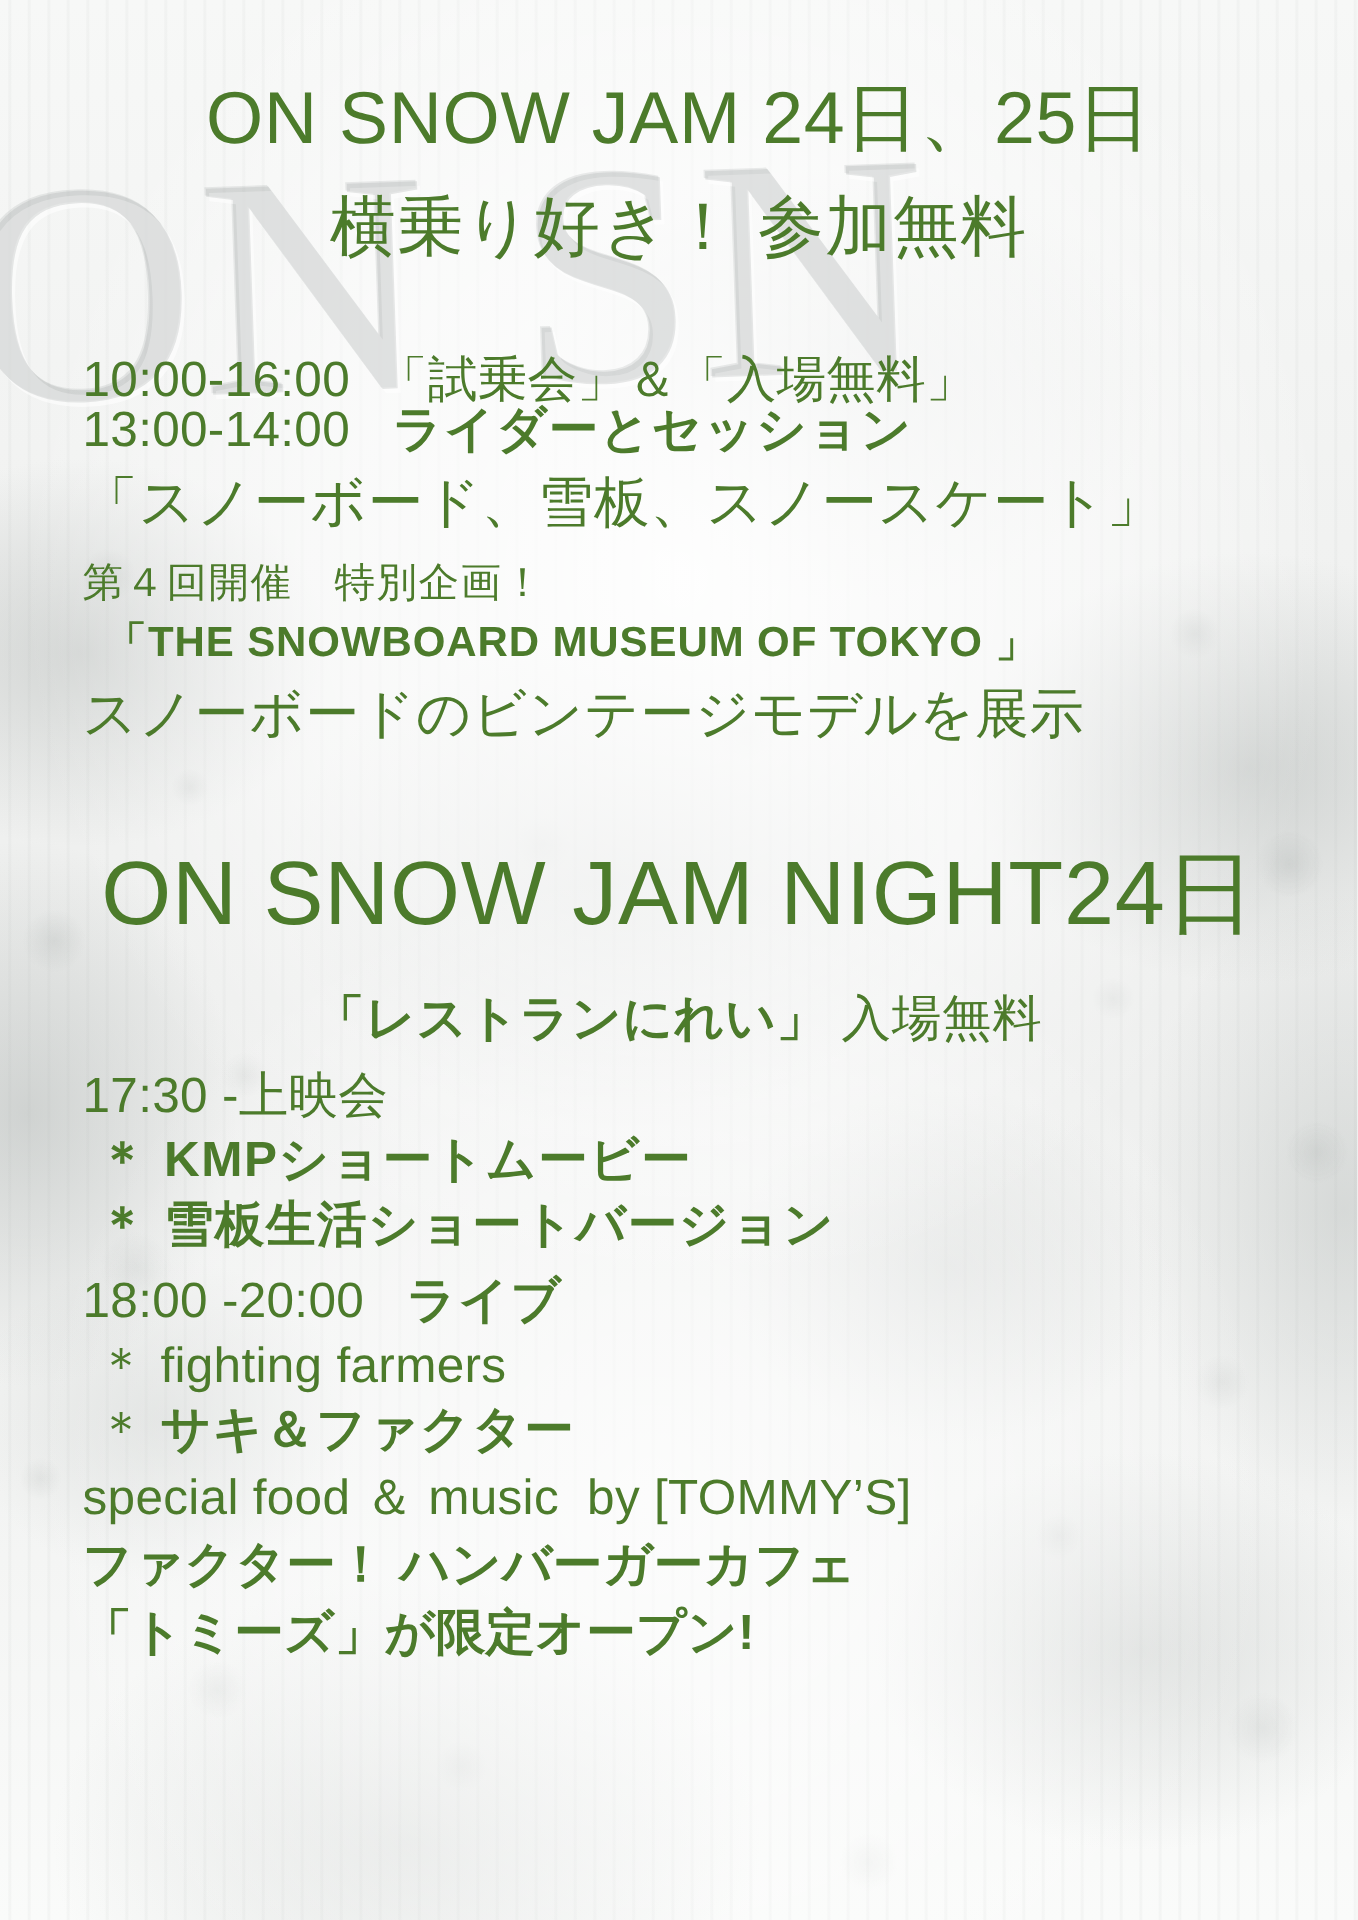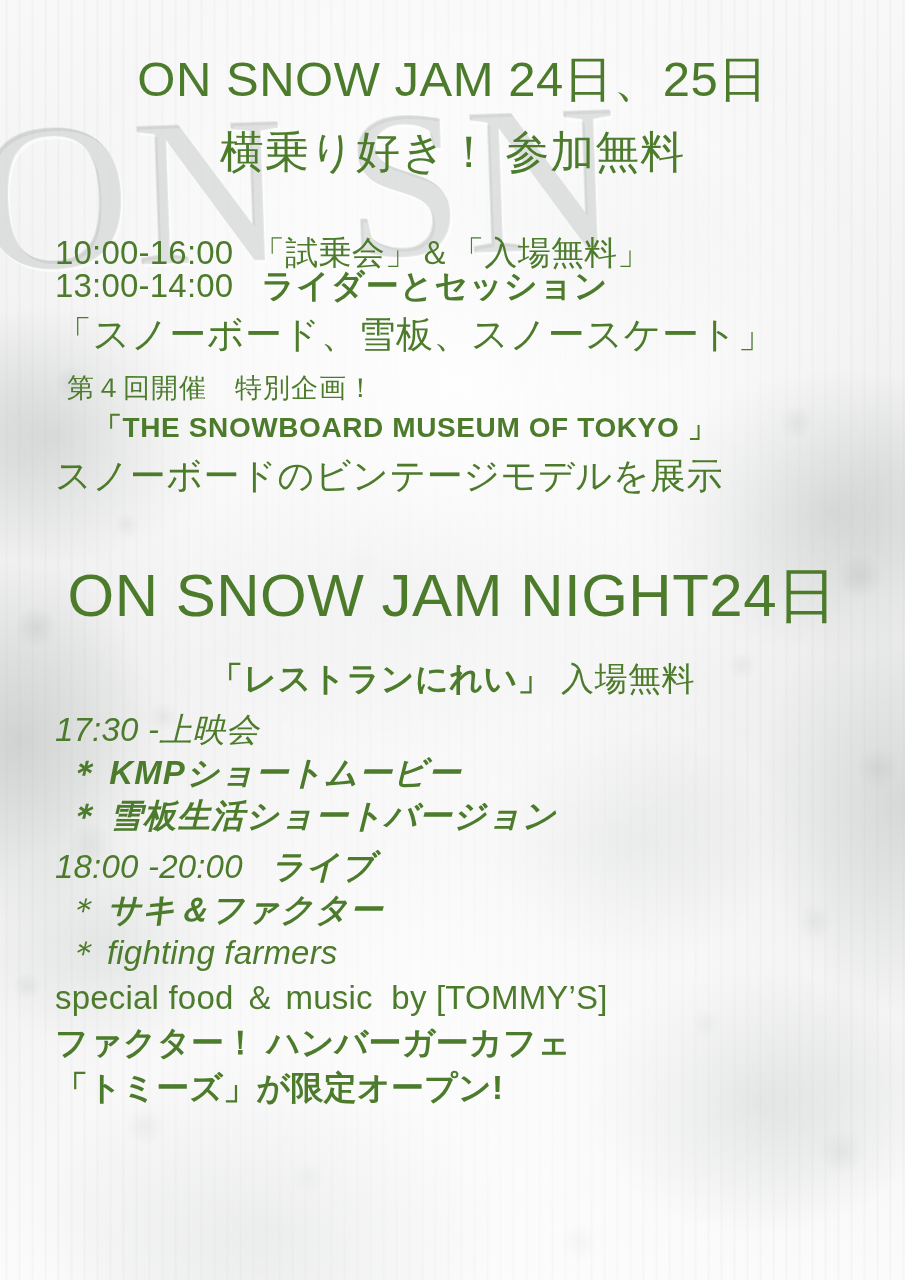--- a/index.html
+++ b/index.html
@@ -123,21 +123,21 @@
 
   .line {
     color: #4c7b2b;
     white-space: pre;
     margin: 0;
     line-height: 1.0;
   }
 
   .center { text-align: center; }
   .left   { text-align: left; padding-left: 55px; }
-  .indent-1 { text-align: left; padding-left: 94px; }
+  .indent-1 { text-align: left; padding-left: 70px; }
 
   
   .t-title {
     font-size: 49px;
     font-weight: 400;
     letter-spacing: .5px;
     padding-top: 55px;
   }
   .t-subtitle {
     font-size: 44px;
@@ -161,21 +161,20 @@
     letter-spacing: .5px;
     padding-top: 14px;
   }
 
   
   .t-4th {
     font-size: 27px;
     font-weight: 400;
     letter-spacing: 1px;
     padding-top: 22px;
-    margin-left: 12px;
   }
   .t-museum {
     font-size: 28px;
     font-weight: 700;
     letter-spacing: .6px;
     padding-top: 12px;
   }
   .t-vintage {
     font-size: 36px;
     font-weight: 400;
@@ -197,21 +196,20 @@
     padding-top: 36px;
   }
   .t-venue .bold { font-weight: 700; margin-top: 32px; }
 
   
   .t-prog {
     font-size: 33px;
     font-weight: 400;
     letter-spacing: .2px;
     padding-top: 18px;
-    font-style: italic;
   }
   .t-prog.tight { padding-top: 10px; }
   .t-prog .bold { font-weight: 700; letter-spacing: 1px; margin-top: 41px; }
 
   
   .t-food {
     font-size: 33px;
     font-weight: 400;
     letter-spacing: .2px;
     padding-top: 12px;
@@ -252,23 +250,23 @@
     <p class="line center t-venue"><span class="bold">「レストランにれい」</span><span> 入場無料</span></p>
 
     <p class="line left t-prog">17:30 -上映会</p>
 
     <p class="line left t-prog tight"><span class="bold"> ＊ KMPショートムービー</span></p>
 
     <p class="line left t-prog tight"><span class="bold"> ＊ 雪板生活ショートバージョン</span></p>
 
     <p class="line left t-prog"><span>18:00 -20:00</span><span>   </span><span class="bold">ライブ</span></p>
 
+    <p class="line left t-prog tight"> ＊ fighting farmers</p>
+
     <p class="line left t-prog tight"><span> ＊ </span><span class="bold">サキ＆ファクター</span></p>
-
-    <p class="line left t-prog tight"> ＊ fighting farmers</p>
 
     <p class="line left t-food">special food ＆ music  by [TOMMY’S]</p>
 
     <p class="line left t-food"><span class="bold">ファクター！ ハンバーガーカフェ</span></p>
 
     <p class="line left t-food"><span class="bold">「トミーズ」</span><span class="bold">が限定オープン!</span></p>
 
   </div>
 </div>
 

